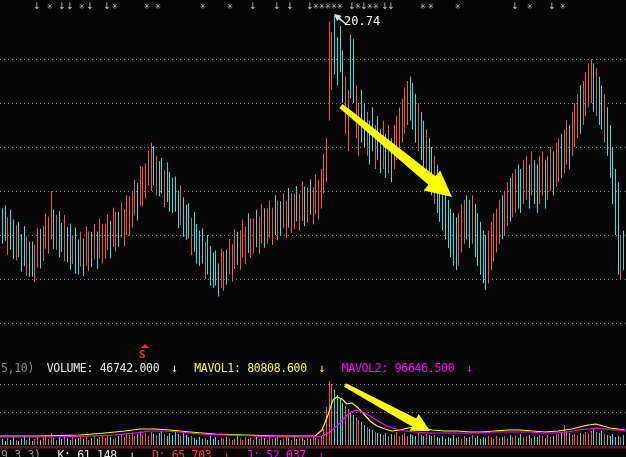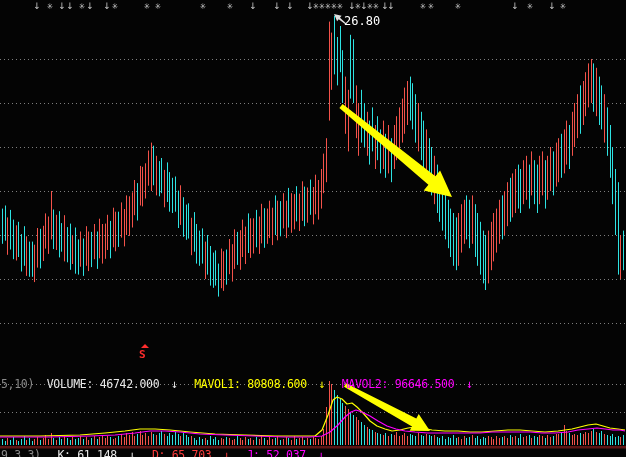--- a/index.html
+++ b/index.html
@@ -1,21 +1,21 @@
 <!DOCTYPE html>
 <html><head>
 <meta charset="utf-8">
 <style>
   html,body{margin:0;padding:0;background:#040404;}
   #app{position:relative;width:626px;height:457px;overflow:hidden;background:#040404;
        font-family:"DejaVu Sans Mono","Liberation Mono",monospace;}
   #chart-svg{position:absolute;left:0;top:0;}
   .row{position:absolute;left:1px;white-space:nowrap;font-size:11.5px;letter-spacing:-0.3px;}
   .row span{display:inline-block;}
-  .vol-row{top:377px;}
+  .vol-row{top:361px;}
   .kdj-row{top:448px;}
   .c-param{color:#8a8a8a;}
   .c-white{color:#e8e8e8;}
   .c-yellow{color:#ffff00;}
   .c-magenta{color:#ff00ff;}
   .c-red{color:#ff3c3c;}
   .ml5{margin-left:5px;} .ml6{margin-left:6px;} .ml10{margin-left:10px;}
   .annotation{position:absolute;left:344px;top:14px;color:#ffffff;font-size:12px;letter-spacing:0;}
   .s-marker{position:absolute;left:139px;top:349px;color:#ff2d2d;font-size:11px;font-weight:bold;line-height:11px;}
   .s-tri{position:absolute;left:141px;top:344px;width:0;height:0;
@@ -559,21 +559,21 @@
         <polyline points="0,437 50,437 90,436 115,435 135,433 150,431 165,431 180,432 200,434 225,435 255,436 285,437 310,437 322,436 330,432 338,425 345,417 351,412 356,410 362,412 370,416 378,421 387,426 396,429 405,431 415,432 428,433 442,433 455,433 468,433 480,433 492,432 505,432 518,432 530,432 542,433 555,433 568,432 578,430 588,429 597,428 605,429 613,430 620,430 625,431" fill="none" stroke="#ff00ff" stroke-width="1.2" stroke-linejoin="round"></polyline>
       </g>
     <g id="g-arrow-vol">
         <polygon points="344.0,386.8 346.0,383.2 416.3,418.5 418.7,414.1 430.0,431.0 409.6,430.8 412.0,426.4" fill="#ffff00"></polygon>
       </g>
     <g id="g-sep">
         <rect x="0" y="446" width="626" height="2.5" fill="#5c1414"></rect>
       </g>
   </svg>
 
-  <div class="annotation">26.80</div>
+  <div class="annotation">20.74</div>
 
   <div class="s-tri"></div>
   <div class="s-marker">S</div>
 
   <div class="row vol-row">
     <span class="c-param">5,10)</span>
     <span class="c-white ml6">VOLUME: 46742.000</span>
     <span class="c-white ml5">↓</span>
     <span class="c-yellow ml10">MAVOL1: 80808.600</span>
     <span class="c-yellow ml5">↓</span>

